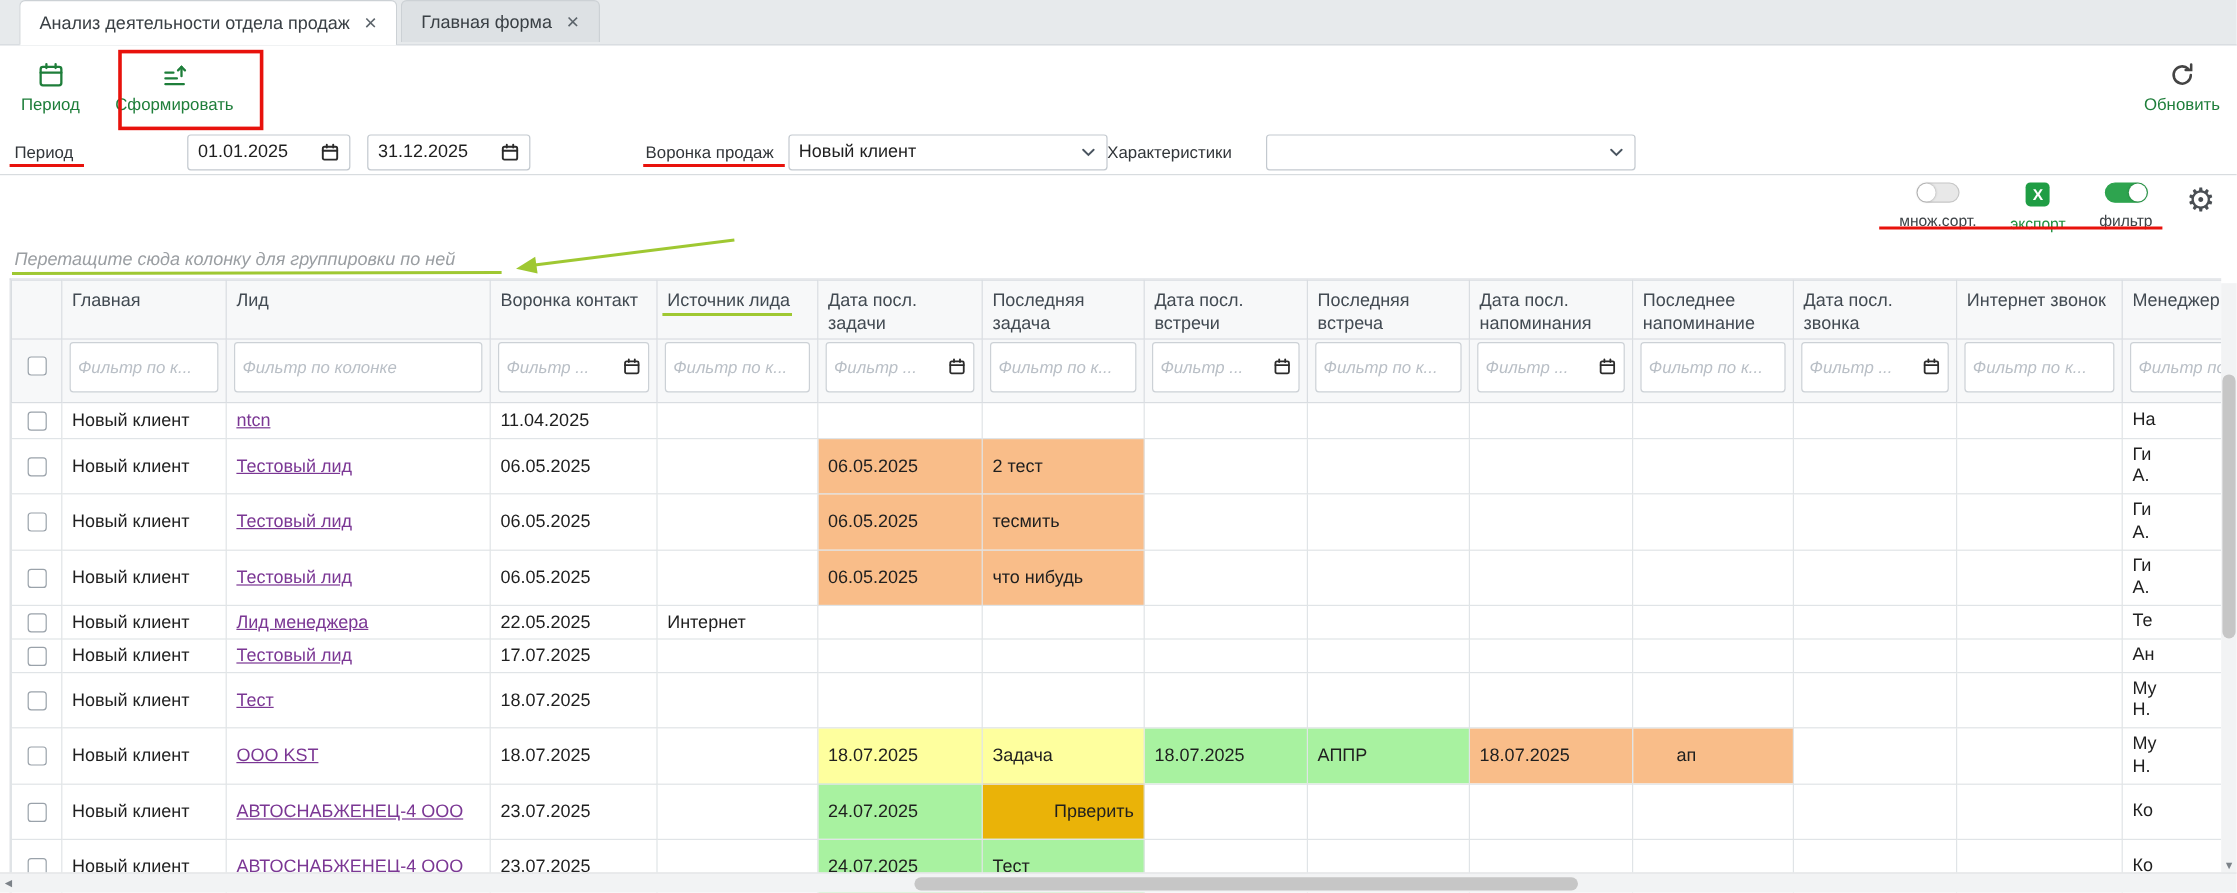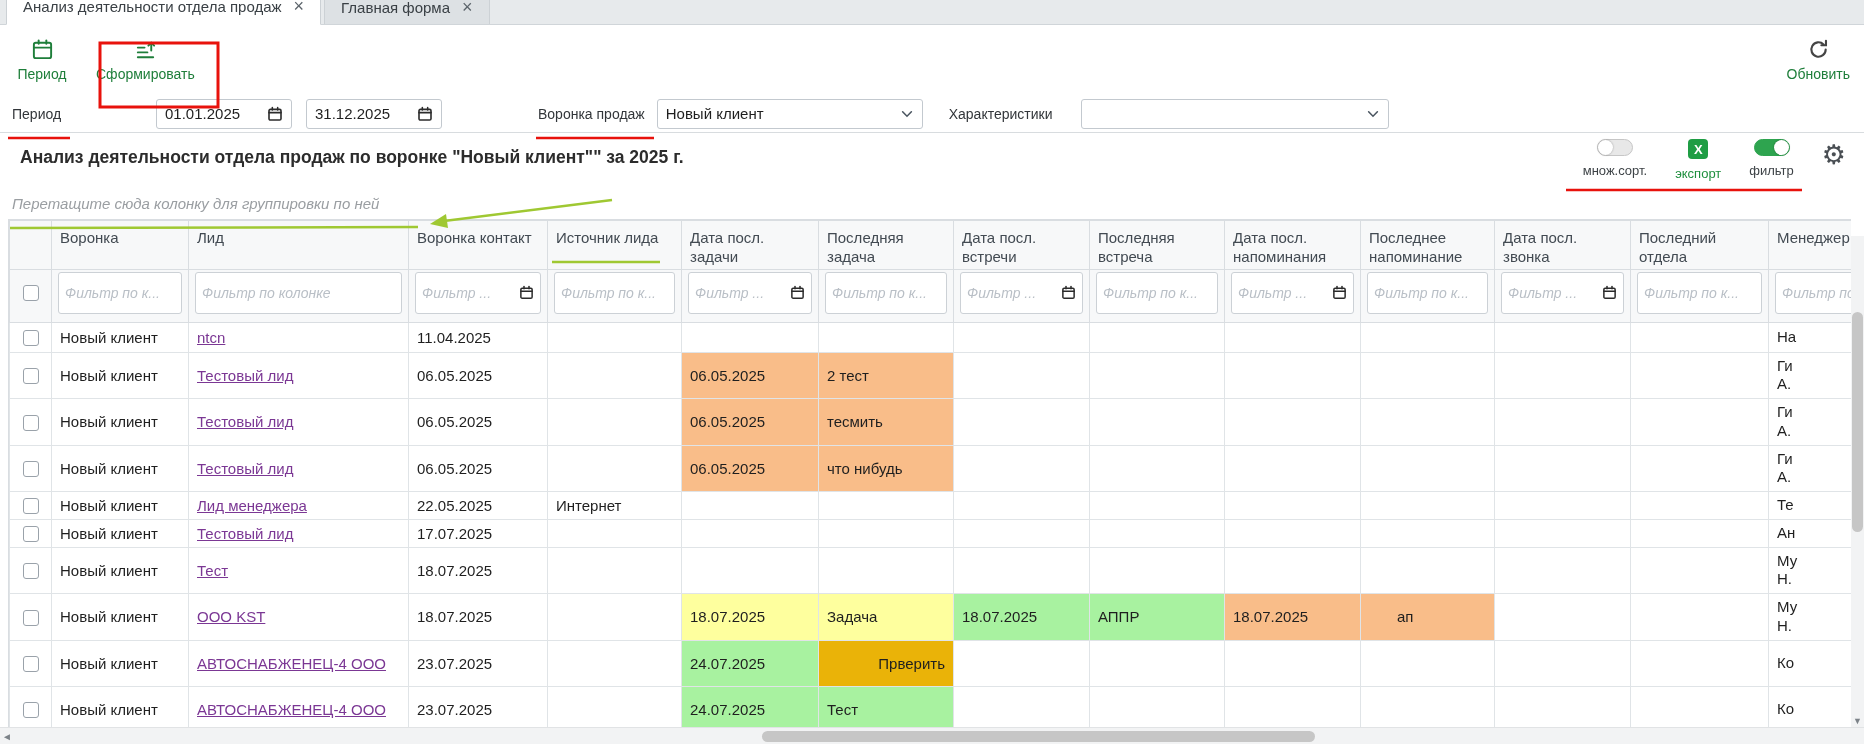--- a/index.html
+++ b/index.html
@@ -1,20 +1,20 @@
 <!DOCTYPE html>
 <html><head>
 <meta charset="utf-8">
 <style>
   * { margin:0; padding:0; box-sizing:border-box; }
   html,body { width:1864px; height:744px; overflow:hidden; }
   body { font-family:"Liberation Sans", sans-serif; background:#fff; position:relative; color:#222; }
 
   
-  .tab-bar { height:25px; background:#e7eaec; border-bottom:1px solid #d0d5d9; display:flex; align-items:flex-end; padding-left:6px; }
+  .tab-bar { height:38px; background:#e7eaec; border-bottom:1px solid #d0d5d9; display:flex; padding-left:16px; }
   .tab { height:35px; display:flex; align-items:center; gap:12px; padding:0 16px; font-size:15px; color:#3a4045;
          background:#dde1e4; border:1px solid #ccd1d5; border-bottom:none; border-radius:5px 5px 0 0; margin-right:3px; cursor:pointer; }
   .tab.active { background:#fff; height:38px; margin-bottom:-1px; border-bottom:1px solid #fff; }
   .tab-close { font-size:18px; color:#5c646b; line-height:1; }
 
   
   .toolbar { height:70px; display:flex; align-items:center; padding:0 14px; gap:26px; background:#fff; }
   .tool-btn { display:flex; flex-direction:column; align-items:center; justify-content:center; gap:5px;
               color:#1e7e3a; font-size:14px; min-width:56px; cursor:pointer; }
   .tool-btn svg { width:23px; height:23px; }
@@ -23,21 +23,21 @@
   
   .filter-bar { height:38px; display:flex; align-items:center; padding:0 0 0 12px; font-size:14px; color:#32363a; border-bottom:1px solid #d8dcdf; }
   .flabel { white-space:nowrap; }
   .flabel.w { width:130px; }
   .inp { height:30px; background:#fff; border:1px solid #c3c9cf; border-radius:3px; display:flex; align-items:center;
          justify-content:space-between; padding:0 8px; font-size:15px; color:#1f1f1f; cursor:pointer; }
   .date-inp { width:136px; margin-left:14px; }
   .sel { width:266px; margin-left:12px; }
   .sel.sel2 { width:308px; margin-left:28px; }
   .flabel.m96 { margin-left:96px; }
-  .flabel.m18 { margin-left:26px; }
+  .flabel.m18 { margin-left:0; }
   .inp svg.cal { width:16px; height:16px; flex:none; }
   .inp svg.chev { width:14px; height:14px; flex:none; }
 
   
   .content { position:relative; height:598px; }
   .title-row { height:56px; padding:14px 0 0 20px; }
   .page-title { font-size:17.5px; font-weight:bold; color:#2c2c2c; }
   .controls { position:absolute; top:6px; right:18px; display:flex; align-items:flex-start; gap:28px; }
   .ctl { display:flex; flex-direction:column; align-items:center; gap:7px; font-size:13px; color:#3d4246; cursor:pointer; }
   .ctl .lbl-green { color:#1f8f3e; }
@@ -154,21 +154,20 @@
   <div class="inp sel sel2">
     <span></span>
     <svg class="chev" viewBox="0 0 16 16" fill="none" stroke="#4a5560" stroke-width="1.8" stroke-linecap="round">
       <polyline points="3,5.5 8,10.5 13,5.5"></polyline>
     </svg>
   </div>
 </div>
 
 <div class="content">
   <div class="title-row">
-    <div class="page-title">Анализ деятельности отдела продаж по воронке "Новый клиент"" за 2025 г.</div>
     <div class="controls">
       <div class="ctl">
         <div class="toggle off">
             <div class="knob"></div>
           </div>
         <span>множ.сорт.</span>
       </div>
       <div class="ctl">
         <div class="excel">X</div>
         <span class="lbl-green">экспорт</span>
@@ -198,32 +197,32 @@
           <col style="width: 135px;">
           <col style="width: 136px;">
           <col style="width: 134px;">
           <col style="width: 136px;">
           <col style="width: 138px;">
           <col style="width: 160px;">
         </colgroup>
         <thead>
           <tr>
             <th class="h-label c-check"></th>
-            <th class="h-label">Воронка</th>
+            <th class="h-label">Главная</th>
             <th class="h-label">Лид</th>
             <th class="h-label">Воронка контакт</th>
             <th class="h-label">Источник лида</th>
             <th class="h-label">Дата посл. задачи</th>
             <th class="h-label">Последняя задача</th>
             <th class="h-label">Дата посл. встречи</th>
             <th class="h-label">Последняя встреча</th>
             <th class="h-label">Дата посл. напоминания</th>
             <th class="h-label">Последнее напоминание</th>
             <th class="h-label">Дата посл. звонка</th>
-            <th class="h-label">Последний отдела</th>
+            <th class="h-label">Интернет звонок</th>
             <th class="h-label">Менеджер</th>
           </tr>
           <tr class="filters">
             <th class="c-check"><span class="cb"></span></th>
             <th>
               <div class="fbox">
                 <input type="text" placeholder="Фильтр по к..." style="">
               </div>
             </th>
             <th>

